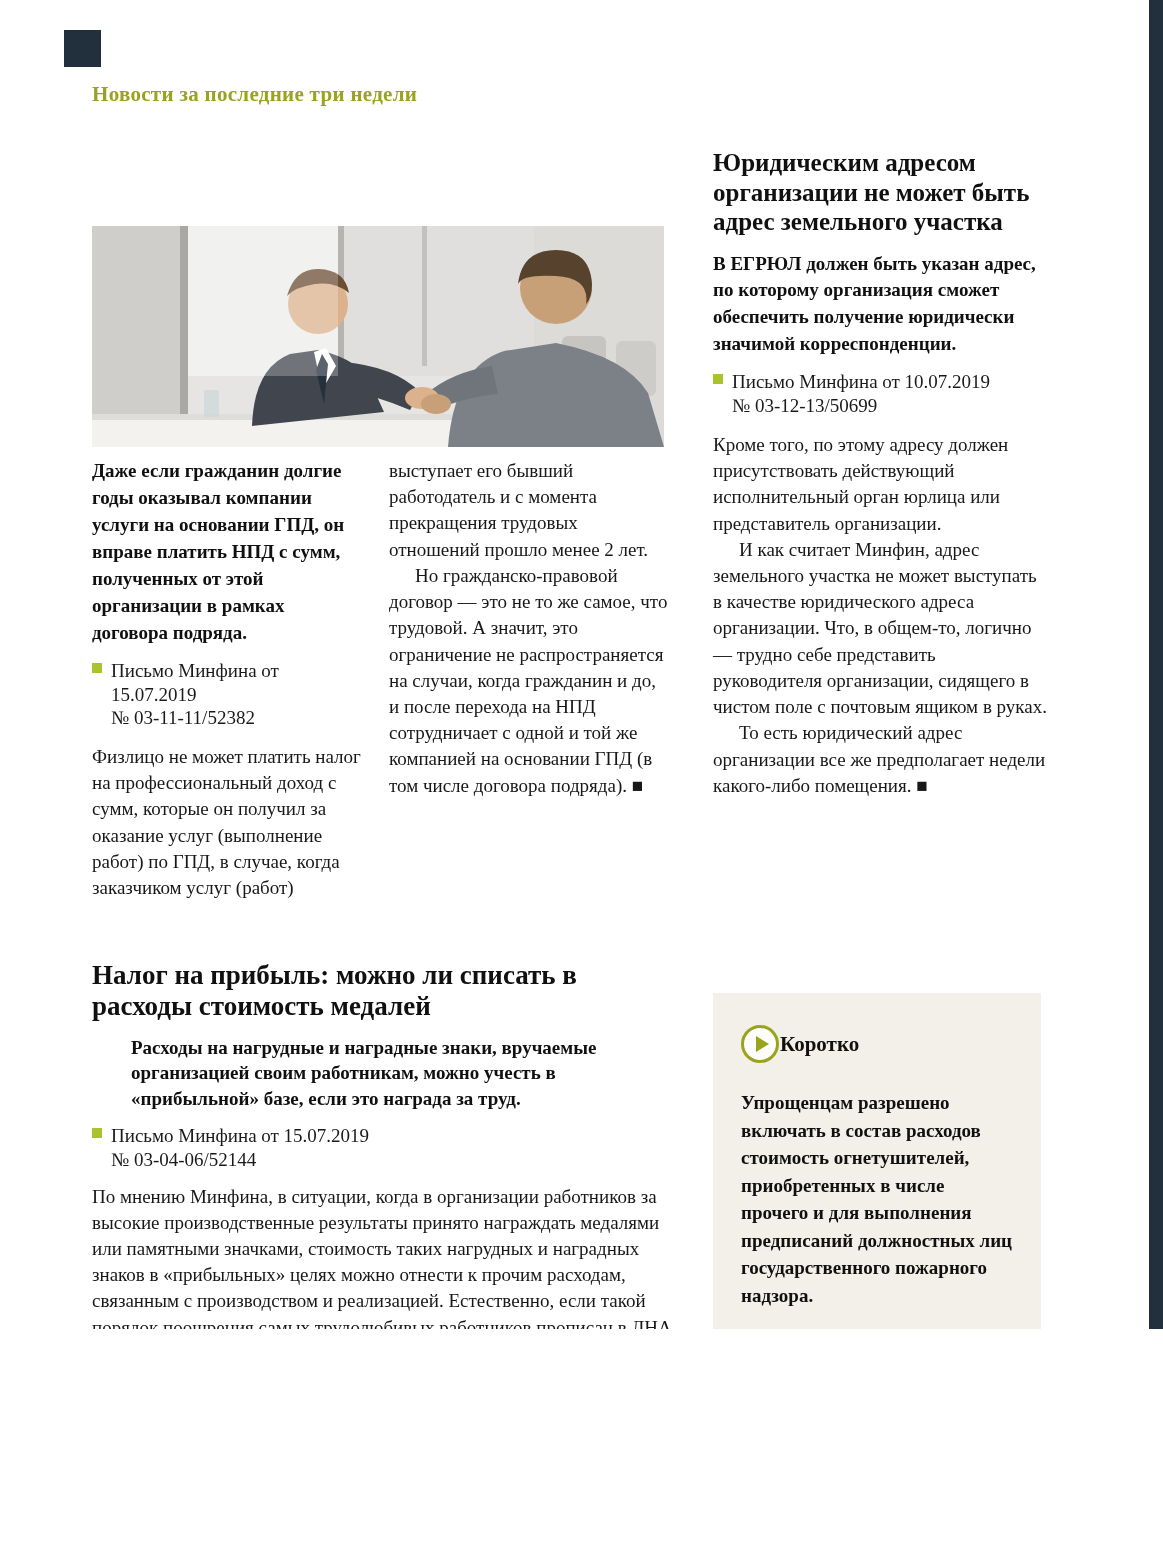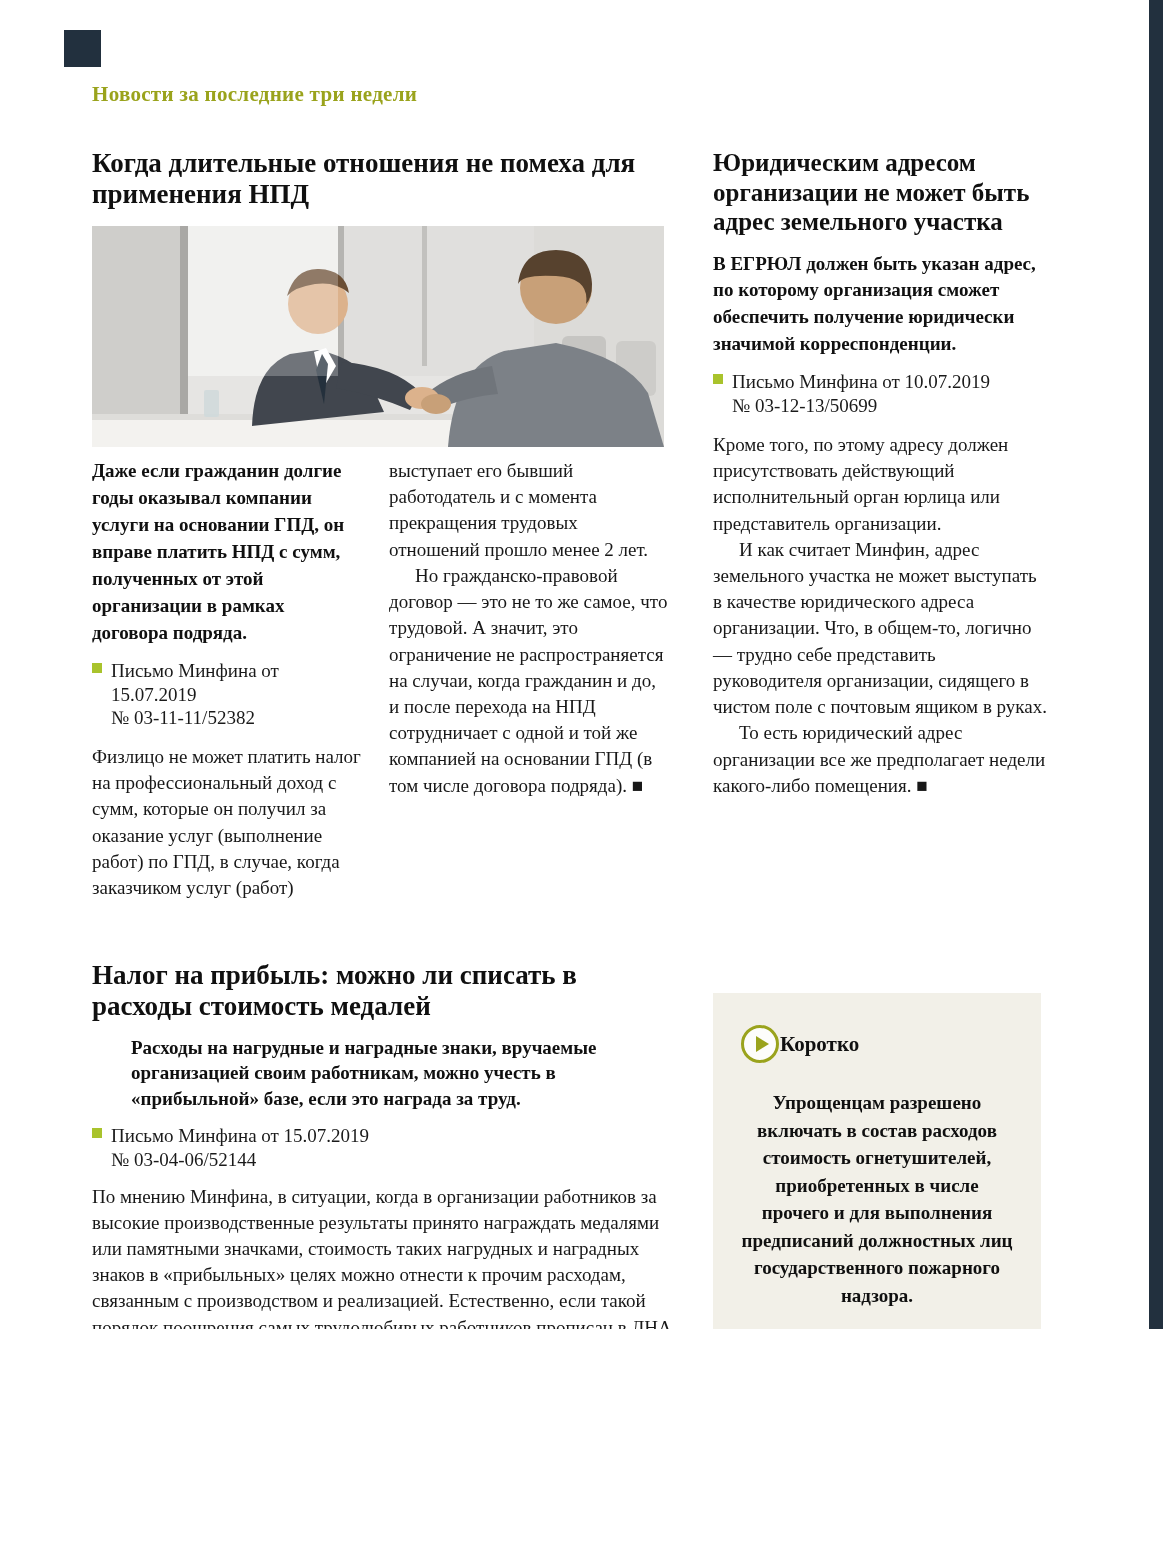--- a/index.html
+++ b/index.html
@@ -73,35 +73,34 @@
     flex: 0 0 auto;
   }
   .play-triangle {
     width: 0; height: 0;
     border-left: 13px solid #9aa31c;
     border-top: 8px solid transparent;
     border-bottom: 8px solid transparent;
     margin-left: 4px;
   }
   .korotko-title { font-size: 21px; font-weight: bold; color: #101010; }
-  .korotko .lead { margin-top: 26px; line-height: 1.45; text-align: center; }
+  .korotko .lead { margin-top: 26px; line-height: 1.45; }
   .korotko .source { margin-top: 16px; }
   .page-number { left: 92px; top: 1480px; font-size: 19px; color: #8b5cf6; }
 </style>
 </head>
 <body>
 
 <div class="page">
 
   <div class="corner-square"></div>
   <div class="edge-band"></div>
 
   <div class="section-header">Новости за последние три недели</div>
 
-  <h2 class="abs a1-title art-title title-xl">Когда длительные отношения не помеха для применения НПД</h2>
 
   <div class="abs a1-photo">
     <svg width="572" height="221" viewBox="0 0 572 221" xmlns="http://www.w3.org/2000/svg">
 
       <rect x="0" y="0" width="572" height="221" fill="#e6e5e3"></rect>
       <rect x="0" y="0" width="88" height="221" fill="#cfcecb"></rect>
       <rect x="88" y="0" width="8" height="221" fill="#a9a8a5"></rect>
       <rect x="96" y="0" width="150" height="150" fill="#ececea"></rect>
       <rect x="246" y="0" width="6" height="170" fill="#b5b4b1"></rect>
       <rect x="252" y="0" width="190" height="150" fill="#e0dfdd"></rect>

